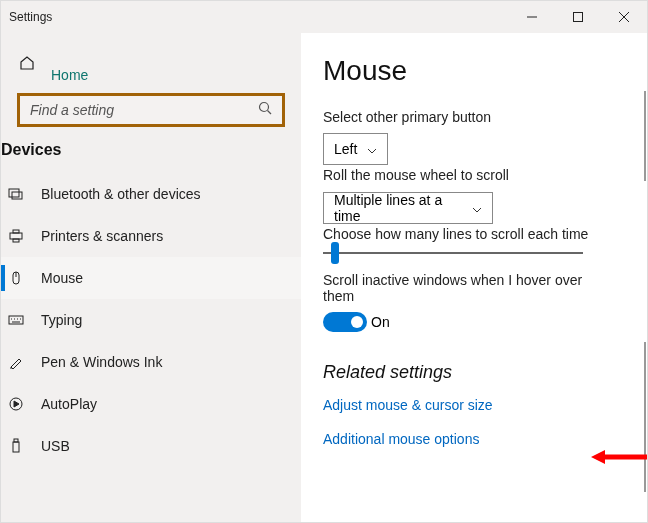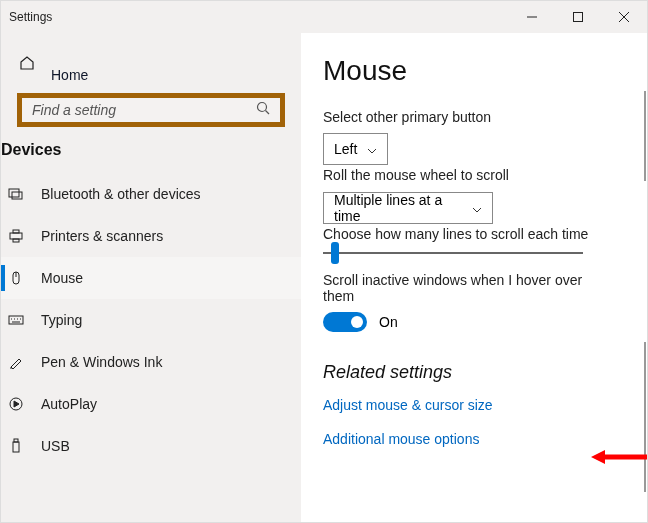--- a/index.html
+++ b/index.html
@@ -4,39 +4,39 @@
 <style>
   * { box-sizing: border-box; margin: 0; padding: 0; font-family: "Segoe UI", sans-serif; }
   body { width: 648px; height: 523px; background: #fff; overflow: hidden; position: relative; border: 1px solid #ddd; }
   .titlebar { height: 32px; display: flex; align-items: center; padding-left: 8px; background: rgba(232,228,226,0.55); }
   .titlebar-title { font-size: 12px; color: #222; flex: 1; }
   .winbtn { width: 46px; height: 32px; display: flex; align-items: center; justify-content: center; color: #222; }
   .winbtn svg { stroke: #222; }
   .main { display: flex; height: calc(100% - 32px); }
   .sidebar { width: 300px; background: rgba(232,228,226,0.55); padding-top: 14px; position: relative; }
   .home-row { display: flex; align-items: center; height: 36px; padding-left: 18px; gap: 16px; margin-bottom: 10px; }
-  .home-row .lbl { font-size: 14px; color: #0f172a; margin-top: 20px; }
-  .search-wrap { margin: 0 16px 14px 16px; height: 34px; border: 5px solid #a16207; background: rgba(255,255,255,0.15); display: flex; align-items: center; padding: 0 10px; }
+  .home-row .lbl { font-size: 14px; color: #0f766e; margin-top: 20px; }
+  .search-wrap { margin: 0 16px 14px 16px; height: 34px; border: 3px solid #a16207; background: rgba(255,255,255,0.15); display: flex; align-items: center; padding: 0 10px; }
   .search-wrap input { flex: 1; border: none; background: transparent; font-size: 14px; font-style: italic; color: #555; outline: none; }
   .search-wrap input::placeholder { color: #555; font-style: italic; }
   .cat-title { font-size: 16px; font-weight: 600; margin-bottom: 14px; color: #111; }
   .nav-item { display: flex; align-items: center; height: 42px; padding-left: 6px; gap: 16px; position: relative; }
   .nav-item.active { background: rgba(255,255,255,0.35); }
   .nav-item.active::before { content: ""; position: absolute; left: 0; top: 8px; bottom: 8px; width: 4px; background: #0078d4; }
   .nav-item .lbl { font-size: 14px; color: #222; }
   .nav-item .ic { width: 18px; height: 18px; display: flex; align-items: center; justify-content: center; color: #222; }
   .content { flex: 1; padding: 22px 30px 0 22px; position: relative; overflow: hidden; }
   .content h1 { font-size: 28px; font-weight: 400; color: #111; margin-bottom: 22px; }
   .setting-label { font-size: 14px; color: #222; margin-bottom: 8px; }
   .select-box { border: 1px solid #888; display: inline-flex; align-items: center; height: 32px; padding: 0 10px; gap: 10px; font-size: 14px; background: #fff; margin-bottom: 2px; }
   .select-box.wide { width: 170px; justify-content: space-between; }
   .slider-wrap { margin-bottom: 18px; width: 260px; }
   .slider-track { height: 2px; background: #666; position: relative; margin-top: 10px; }
   .slider-thumb { width: 8px; height: 22px; background: #0078d4; border-radius: 3px; position: absolute; left: 8px; top: -10px; }
-  .toggle-row { display: flex; align-items: center; gap: 12px; margin-bottom: 30px; }
+  .toggle-row { display: flex; align-items: center; gap: 4px; margin-bottom: 30px; }
   .toggle { width: 44px; height: 20px; border-radius: 10px; background: #0078d4; position: relative; }
   .toggle-knob { width: 12px; height: 12px; border-radius: 50%; background: #fff; position: absolute; right: 4px; top: 4px; }
   .toggle-label { font-size: 14px; }
   .related-h { font-size: 18px; font-weight: 400; color: #111; margin-bottom: 14px; font-style: italic; }
   .link { color: #0067c0; font-size: 14px; display: block; margin-bottom: 18px; }
   .scroll-indicator { position: absolute; right: 1px; top: 58px; width: 2px; height: 90px; background: #999; }
   .scroll-indicator2 { position: absolute; right: 1px; bottom: 30px; width: 2px; height: 150px; background: #999; }
   .arrow-annot { position: absolute; right: -4px; bottom: 55px; }
 </style>
 </head>

